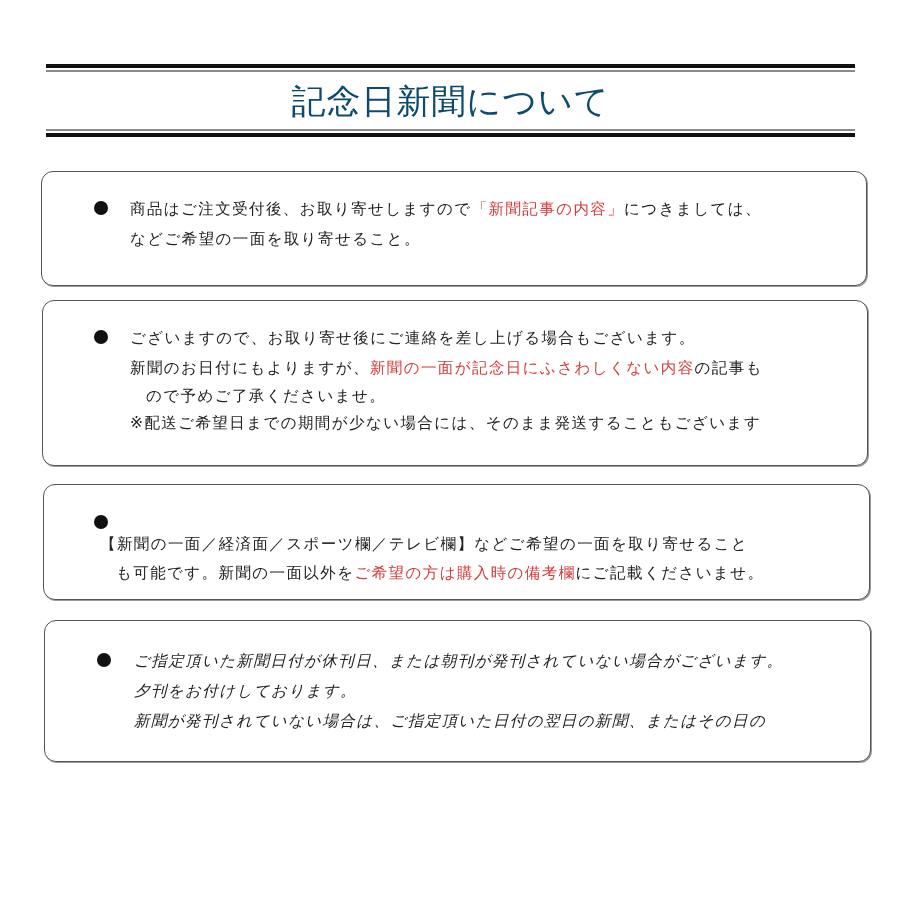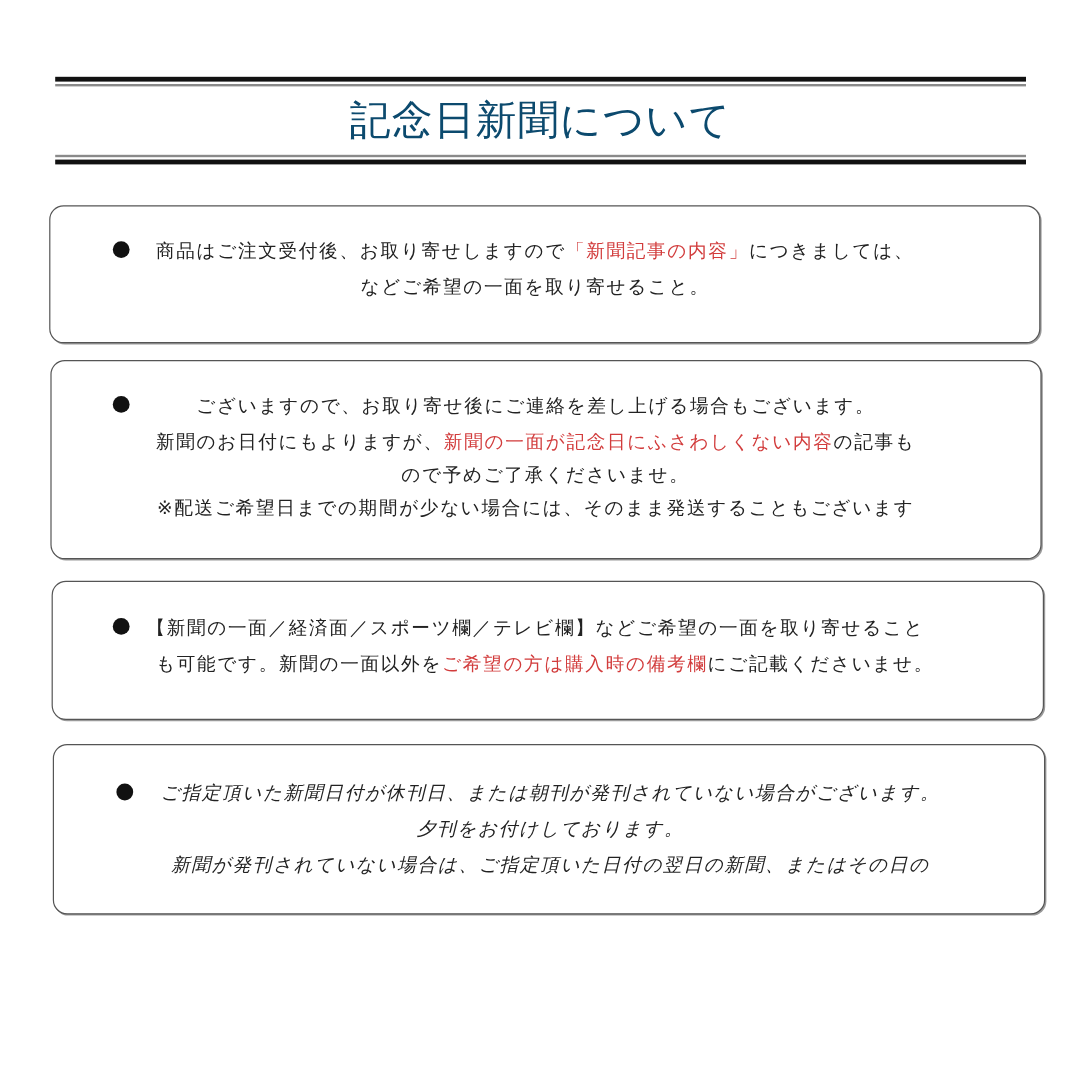--- a/index.html
+++ b/index.html
@@ -79,21 +79,20 @@
       line-height: 30px;
       color: #222222;
       letter-spacing: 1.4px;
     }
     .notice-text .hl {
       color: #d23c3c;
     }
     .line {
       display: block;
       white-space: nowrap;
-      text-align: center;
     }
     .indent {
       padding-left: 16px;
     }
   </style>
 </head>
 <body>
 
 <div class="header">
   <div class="rule-thick rule-top-thick"></div>
@@ -117,25 +116,25 @@
   <span class="bullet"></span>
   <div class="notice-text" style="margin-left:22px;">
     <span class="line">ございますので、お取り寄せ後にご連絡を差し上げる場合もございます。</span>
     <span class="line"><span>新聞のお日付にもよりますが、</span><span class="hl">新聞の一面が記念日にふさわしくない内容</span><span>の記事も</span></span>
     <span class="line indent" style="line-height:26px;">ので予めご了承くださいませ。</span>
     <span class="line" style="line-height:28px;">※配送ご希望日までの期間が少ない場合には、そのまま発送することもございます</span>
   </div>
 </div>
 
 <div class="notice-box" style="left:43px; top:484px; width:827px; height:116px;"></div>
-<div class="notice-row" style="left:94px; top:508px;">
+<div class="notice-row" style="left:94px; top:508px;flex-direction:column;">
   <span class="bullet"></span>
   <div class="notice-text" style="margin-left:6px;">
     <span class="line">【新聞の一面／経済面／スポーツ欄／テレビ欄】などご希望の一面を取り寄せること</span>
-    <span class="line" style="padding-left:16px;"><span>も可能です。新聞の一面以外を</span><span class="hl">ご希望の方は購入時の備考欄</span><span>にご記載くださいませ。</span></span>
+    <span class="line" style="padding-left:16px;font-family:Liberation Mono, monospace;"><span>も可能です。新聞の一面以外を</span><span class="hl">ご希望の方は購入時の備考欄</span><span>にご記載くださいませ。</span></span>
   </div>
 </div>
 
 <div class="notice-box" style="left:44px; top:620px; width:827px; height:142px;"></div>
 <div class="notice-row" style="left:97px; top:646px;font-style:italic;">
   <span class="bullet"></span>
   <div class="notice-text" style="margin-left:23px;">
     <span class="line">ご指定頂いた新聞日付が休刊日、または朝刊が発刊されていない場合がございます。</span>
     <span class="line">夕刊をお付けしております。</span>
     <span class="line">新聞が発刊されていない場合は、ご指定頂いた日付の翌日の新聞、またはその日の</span>

